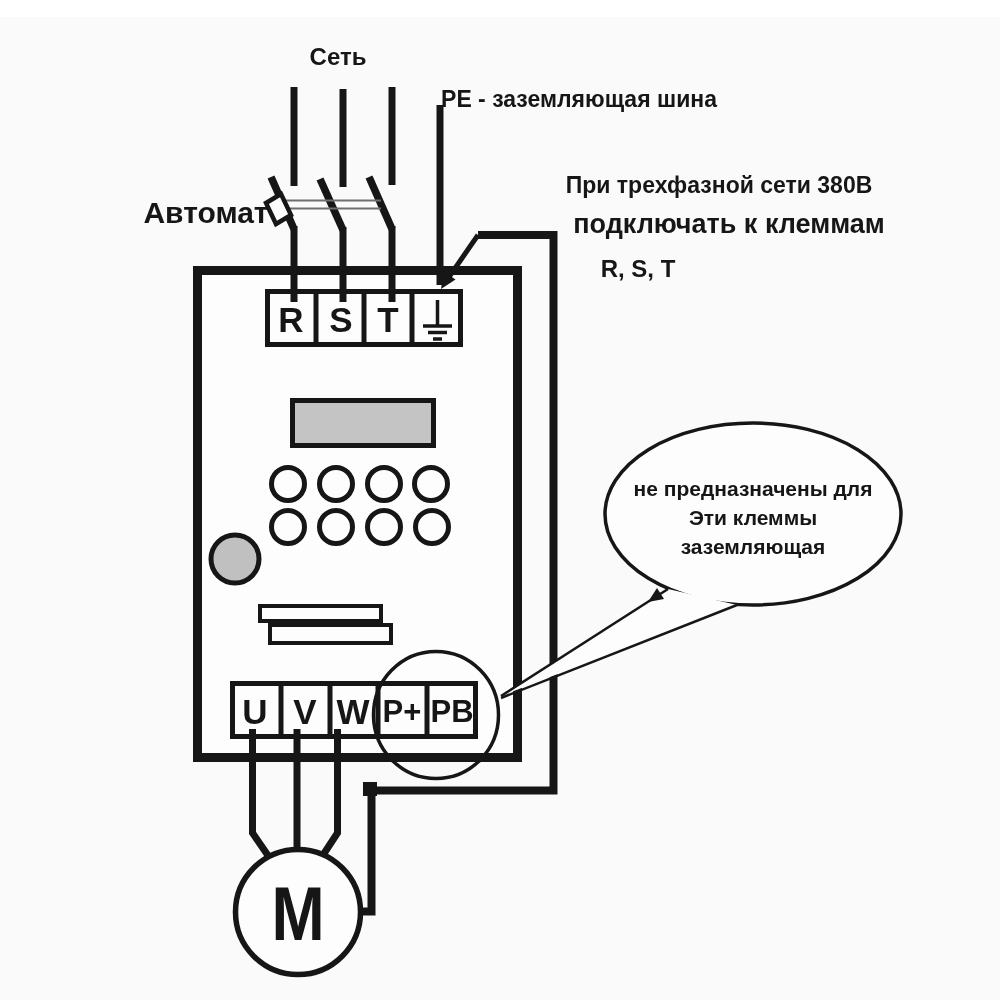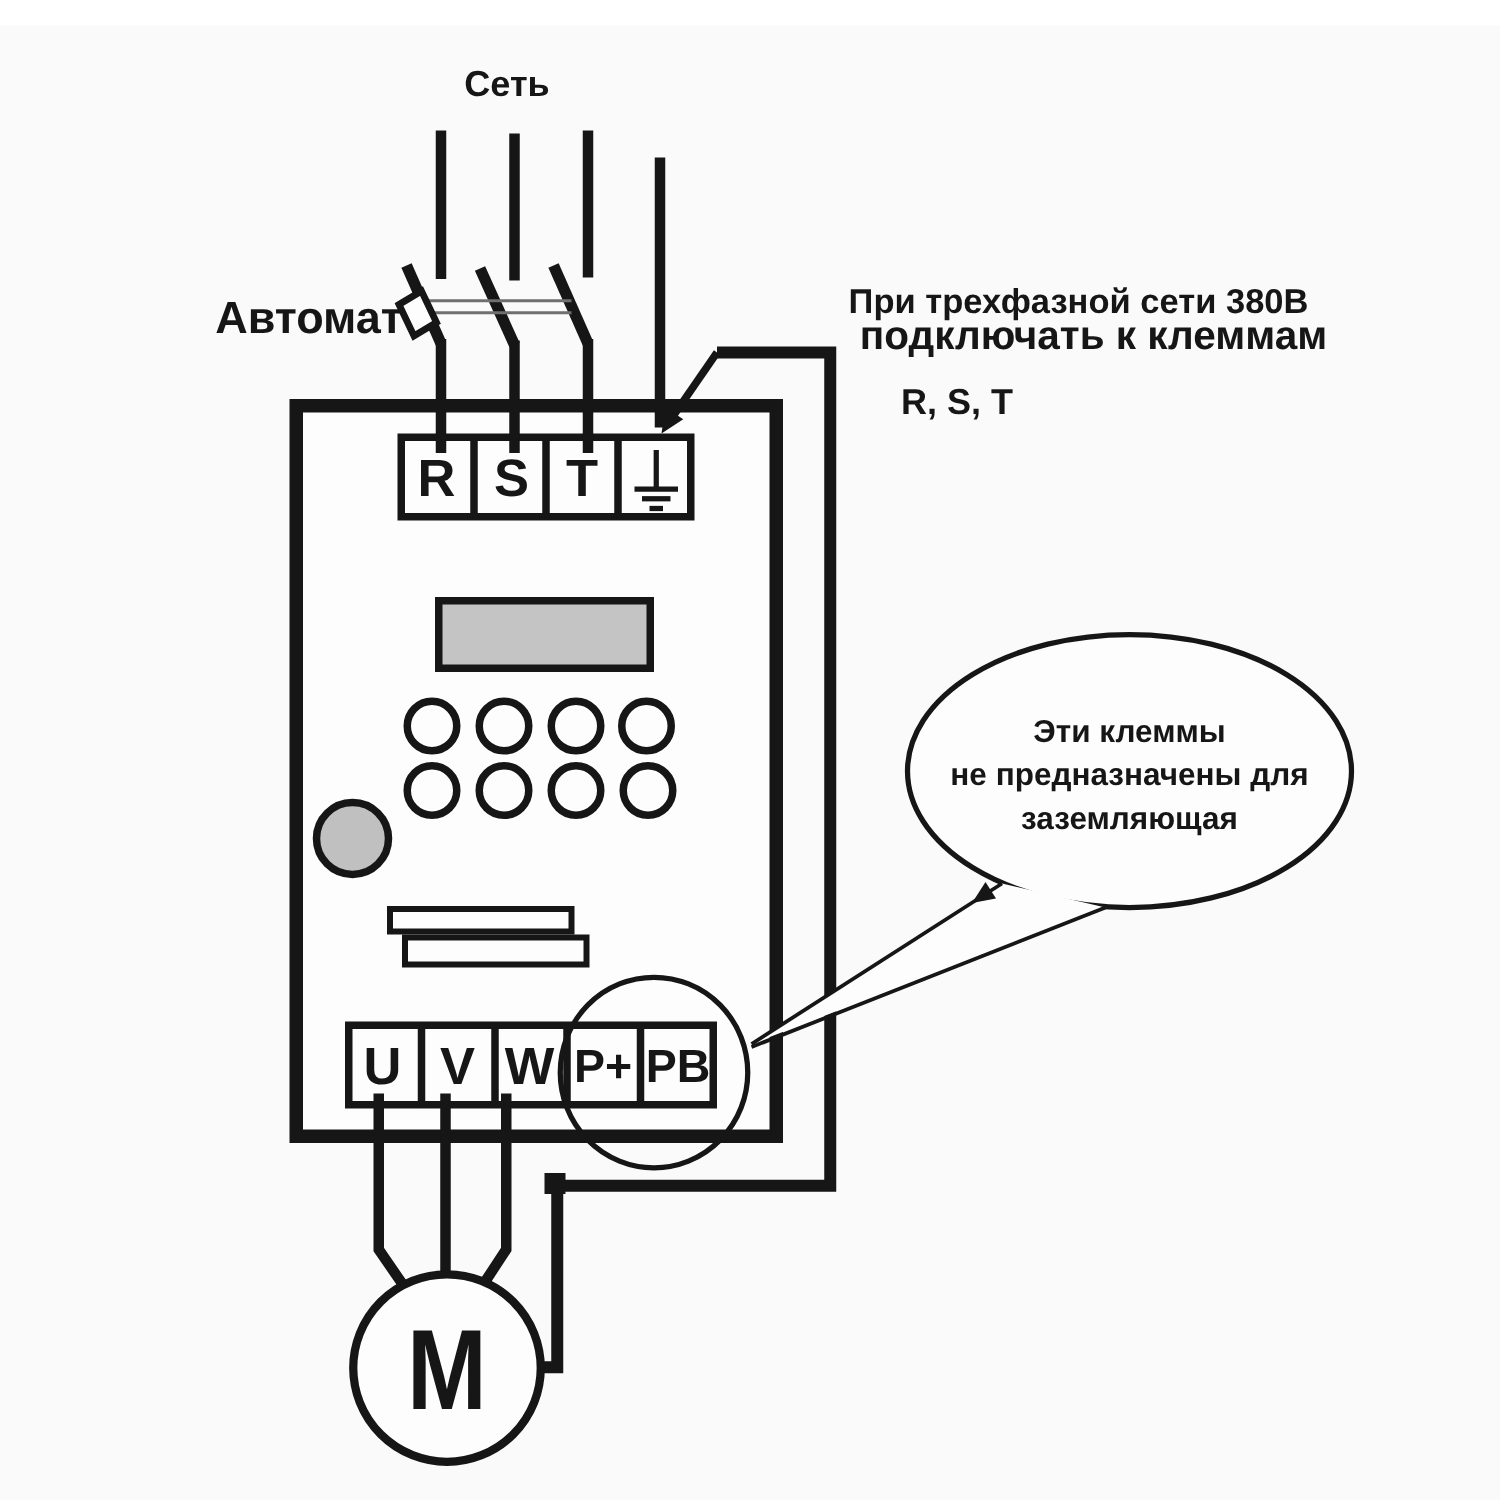--- a/index.html
+++ b/index.html
@@ -120,30 +120,31 @@
 
     <ellipse class="paper ln" cx="753" cy="497" rx="148" ry="91" stroke-width="3.5"></ellipse>
     <polygon class="paper" points="501,679 668,572 737,588"></polygon>
     <line class="ln" x1="501" y1="679" x2="668" y2="572" stroke-width="2.5"></line>
     <line class="ln" x1="501" y1="681" x2="737" y2="588" stroke-width="2.5"></line>
     <polygon class="fill-ln" points="648,585 664,582 657,571"></polygon>
   </svg>
 
   <div class="lbl" style="left:338px;top:40px;font-size:24px">Сеть</div>
 
+  <div class="lbl" style="left:579px;top:82px;font-size:23px">PE - заземляющая шина</div>
 
   <div class="lbl" style="left:206px;top:196px;font-size:30px">Автомат</div>
 
-  <div class="lbl" style="left:719px;top:184px;font-size:23px">При трехфазной сети 380В</div>
+  <div class="lbl" style="left:719px;top:168px;font-size:23px">При трехфазной сети 380В</div>
   <div class="lbl" style="left:729px;top:207px;font-size:27px">подключать к клеммам</div>
   <div class="lbl" style="left:638px;top:252px;font-size:24px">R, S, T</div>
 
   <div class="lbl bubble-text" style="left:753px;top:500px">
+    <div>не предназначены для</div>
     <div>Эти клеммы</div>
-    <div>не предназначены для</div>
     <div>заземляющая</div>
   </div>
 
   <div class="lbl term" style="left:291px;top:302px">R</div>
   <div class="lbl term" style="left:341px;top:302px">S</div>
   <div class="lbl term" style="left:388px;top:302px">T</div>
 
   <div class="lbl term" style="left:255px;top:694px">U</div>
   <div class="lbl term" style="left:305px;top:694px">V</div>
   <div class="lbl term" style="left:353px;top:694px">W</div>

